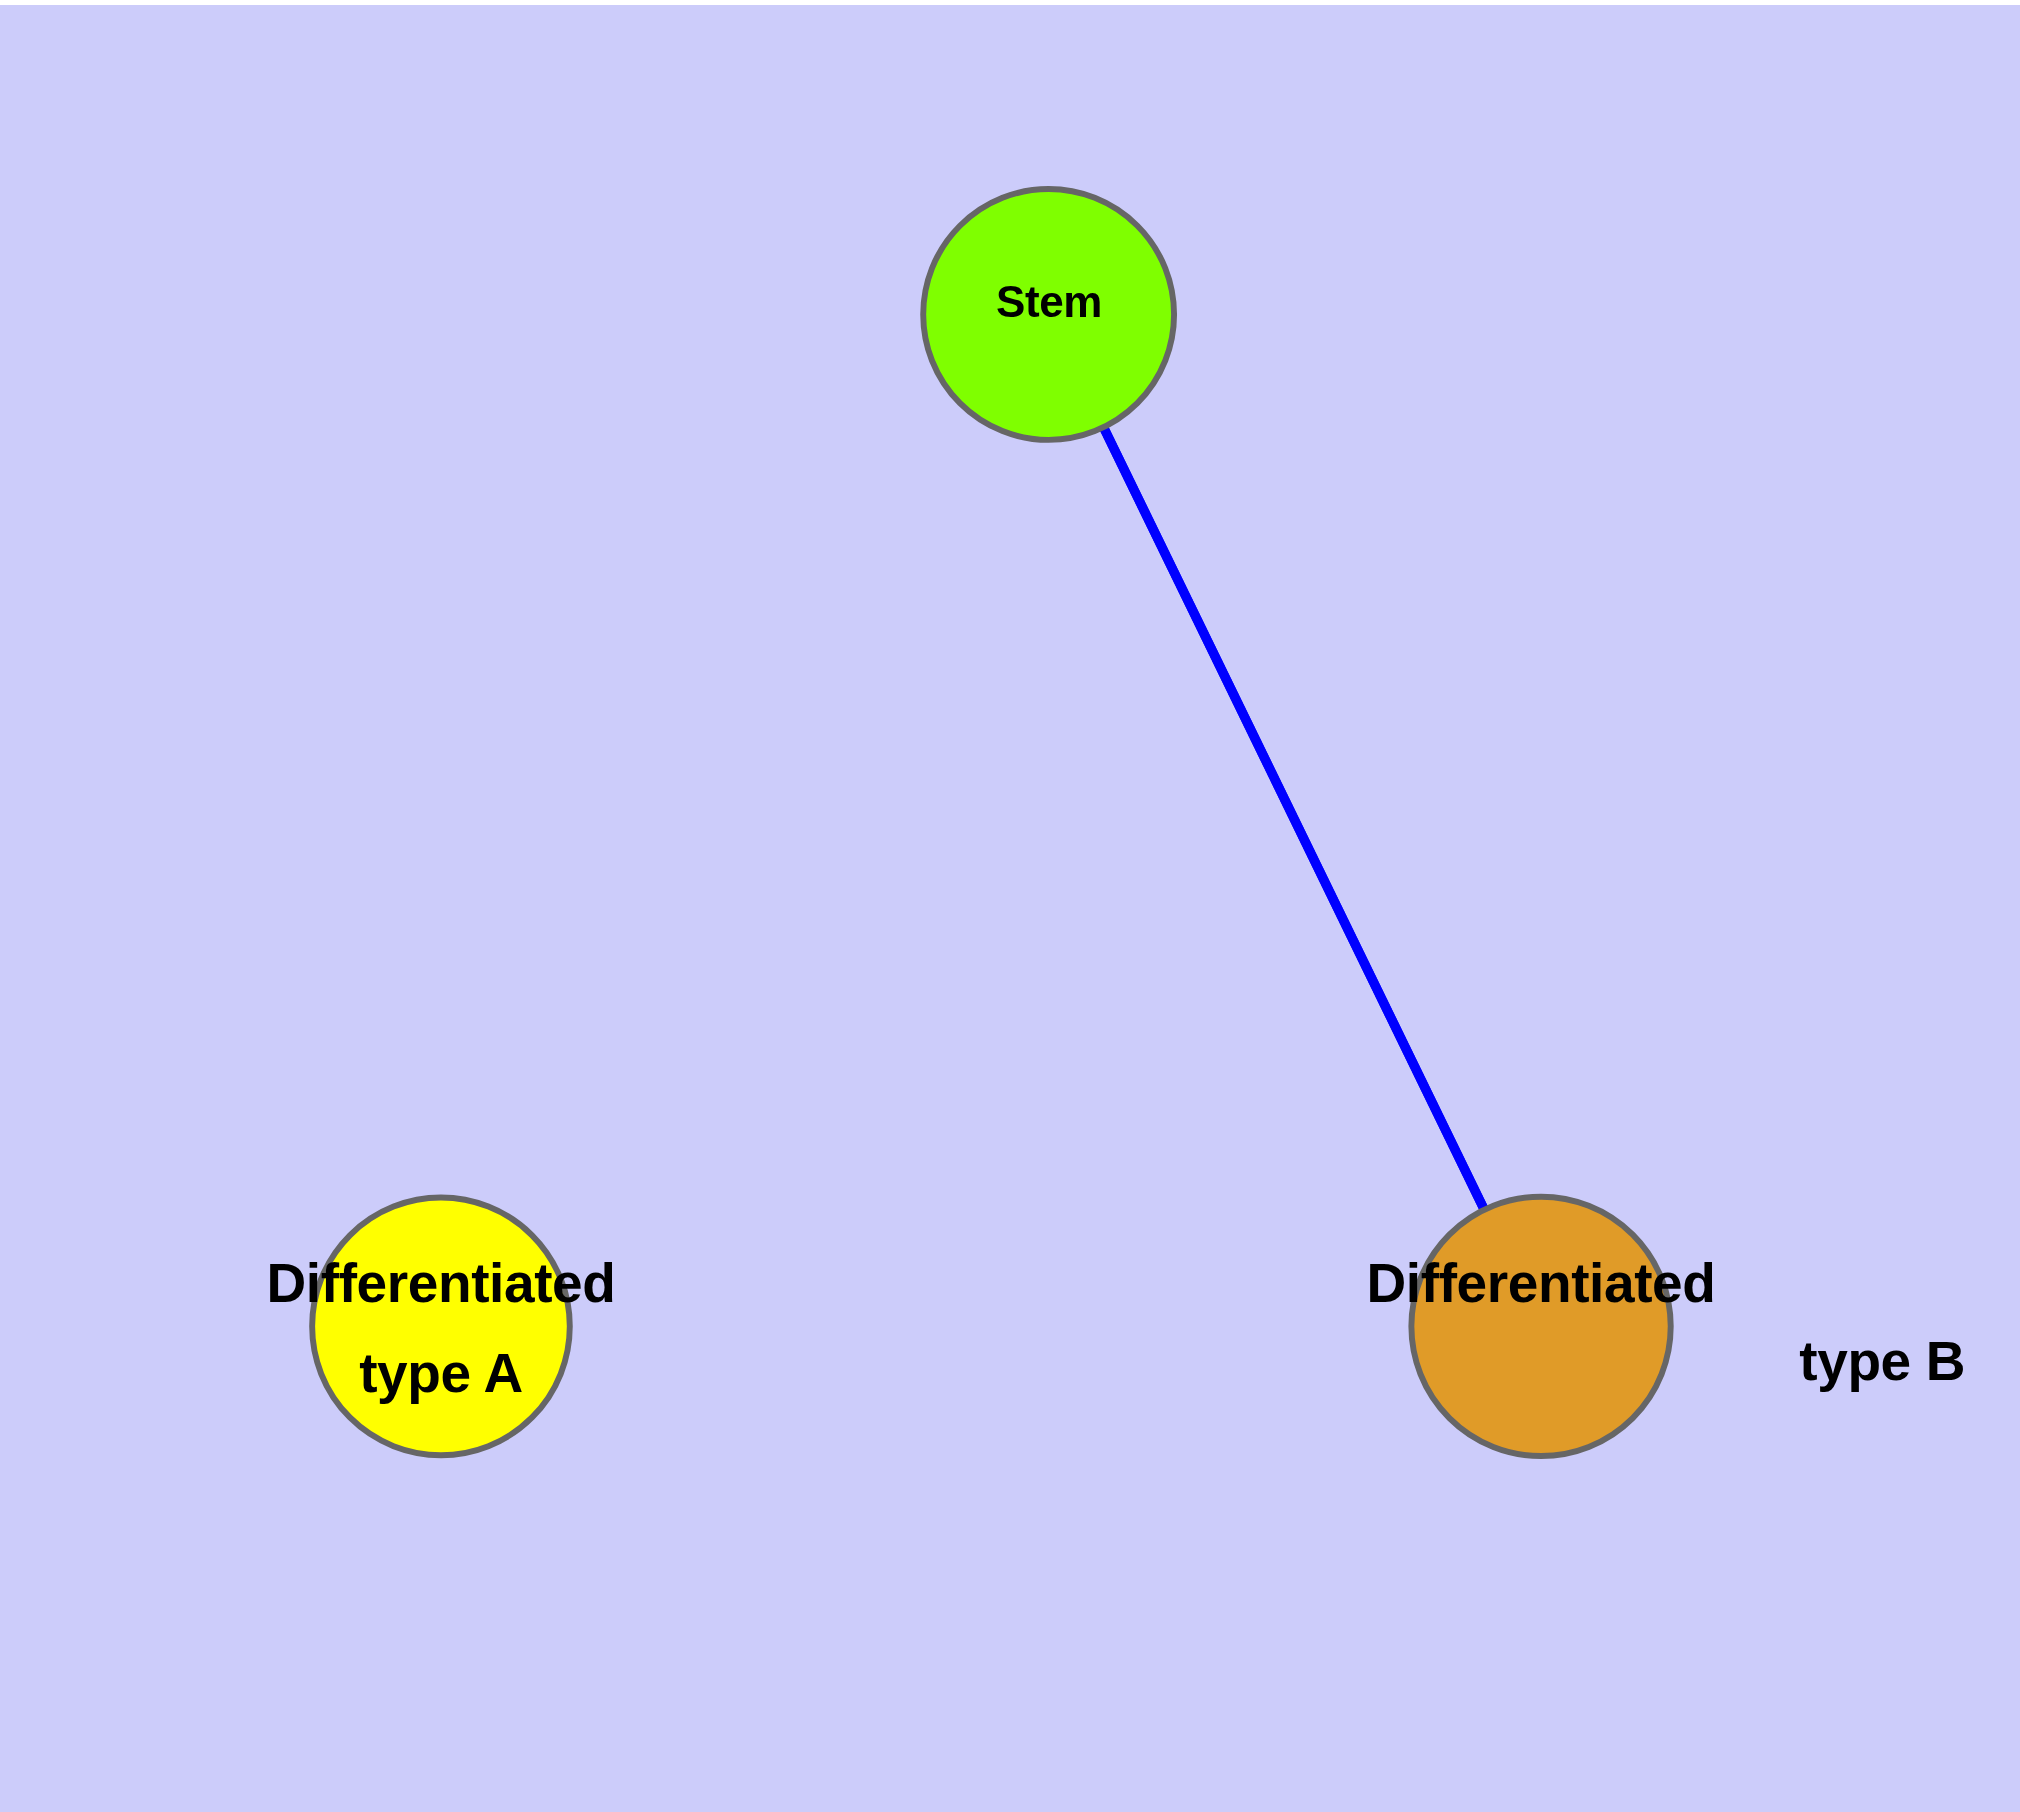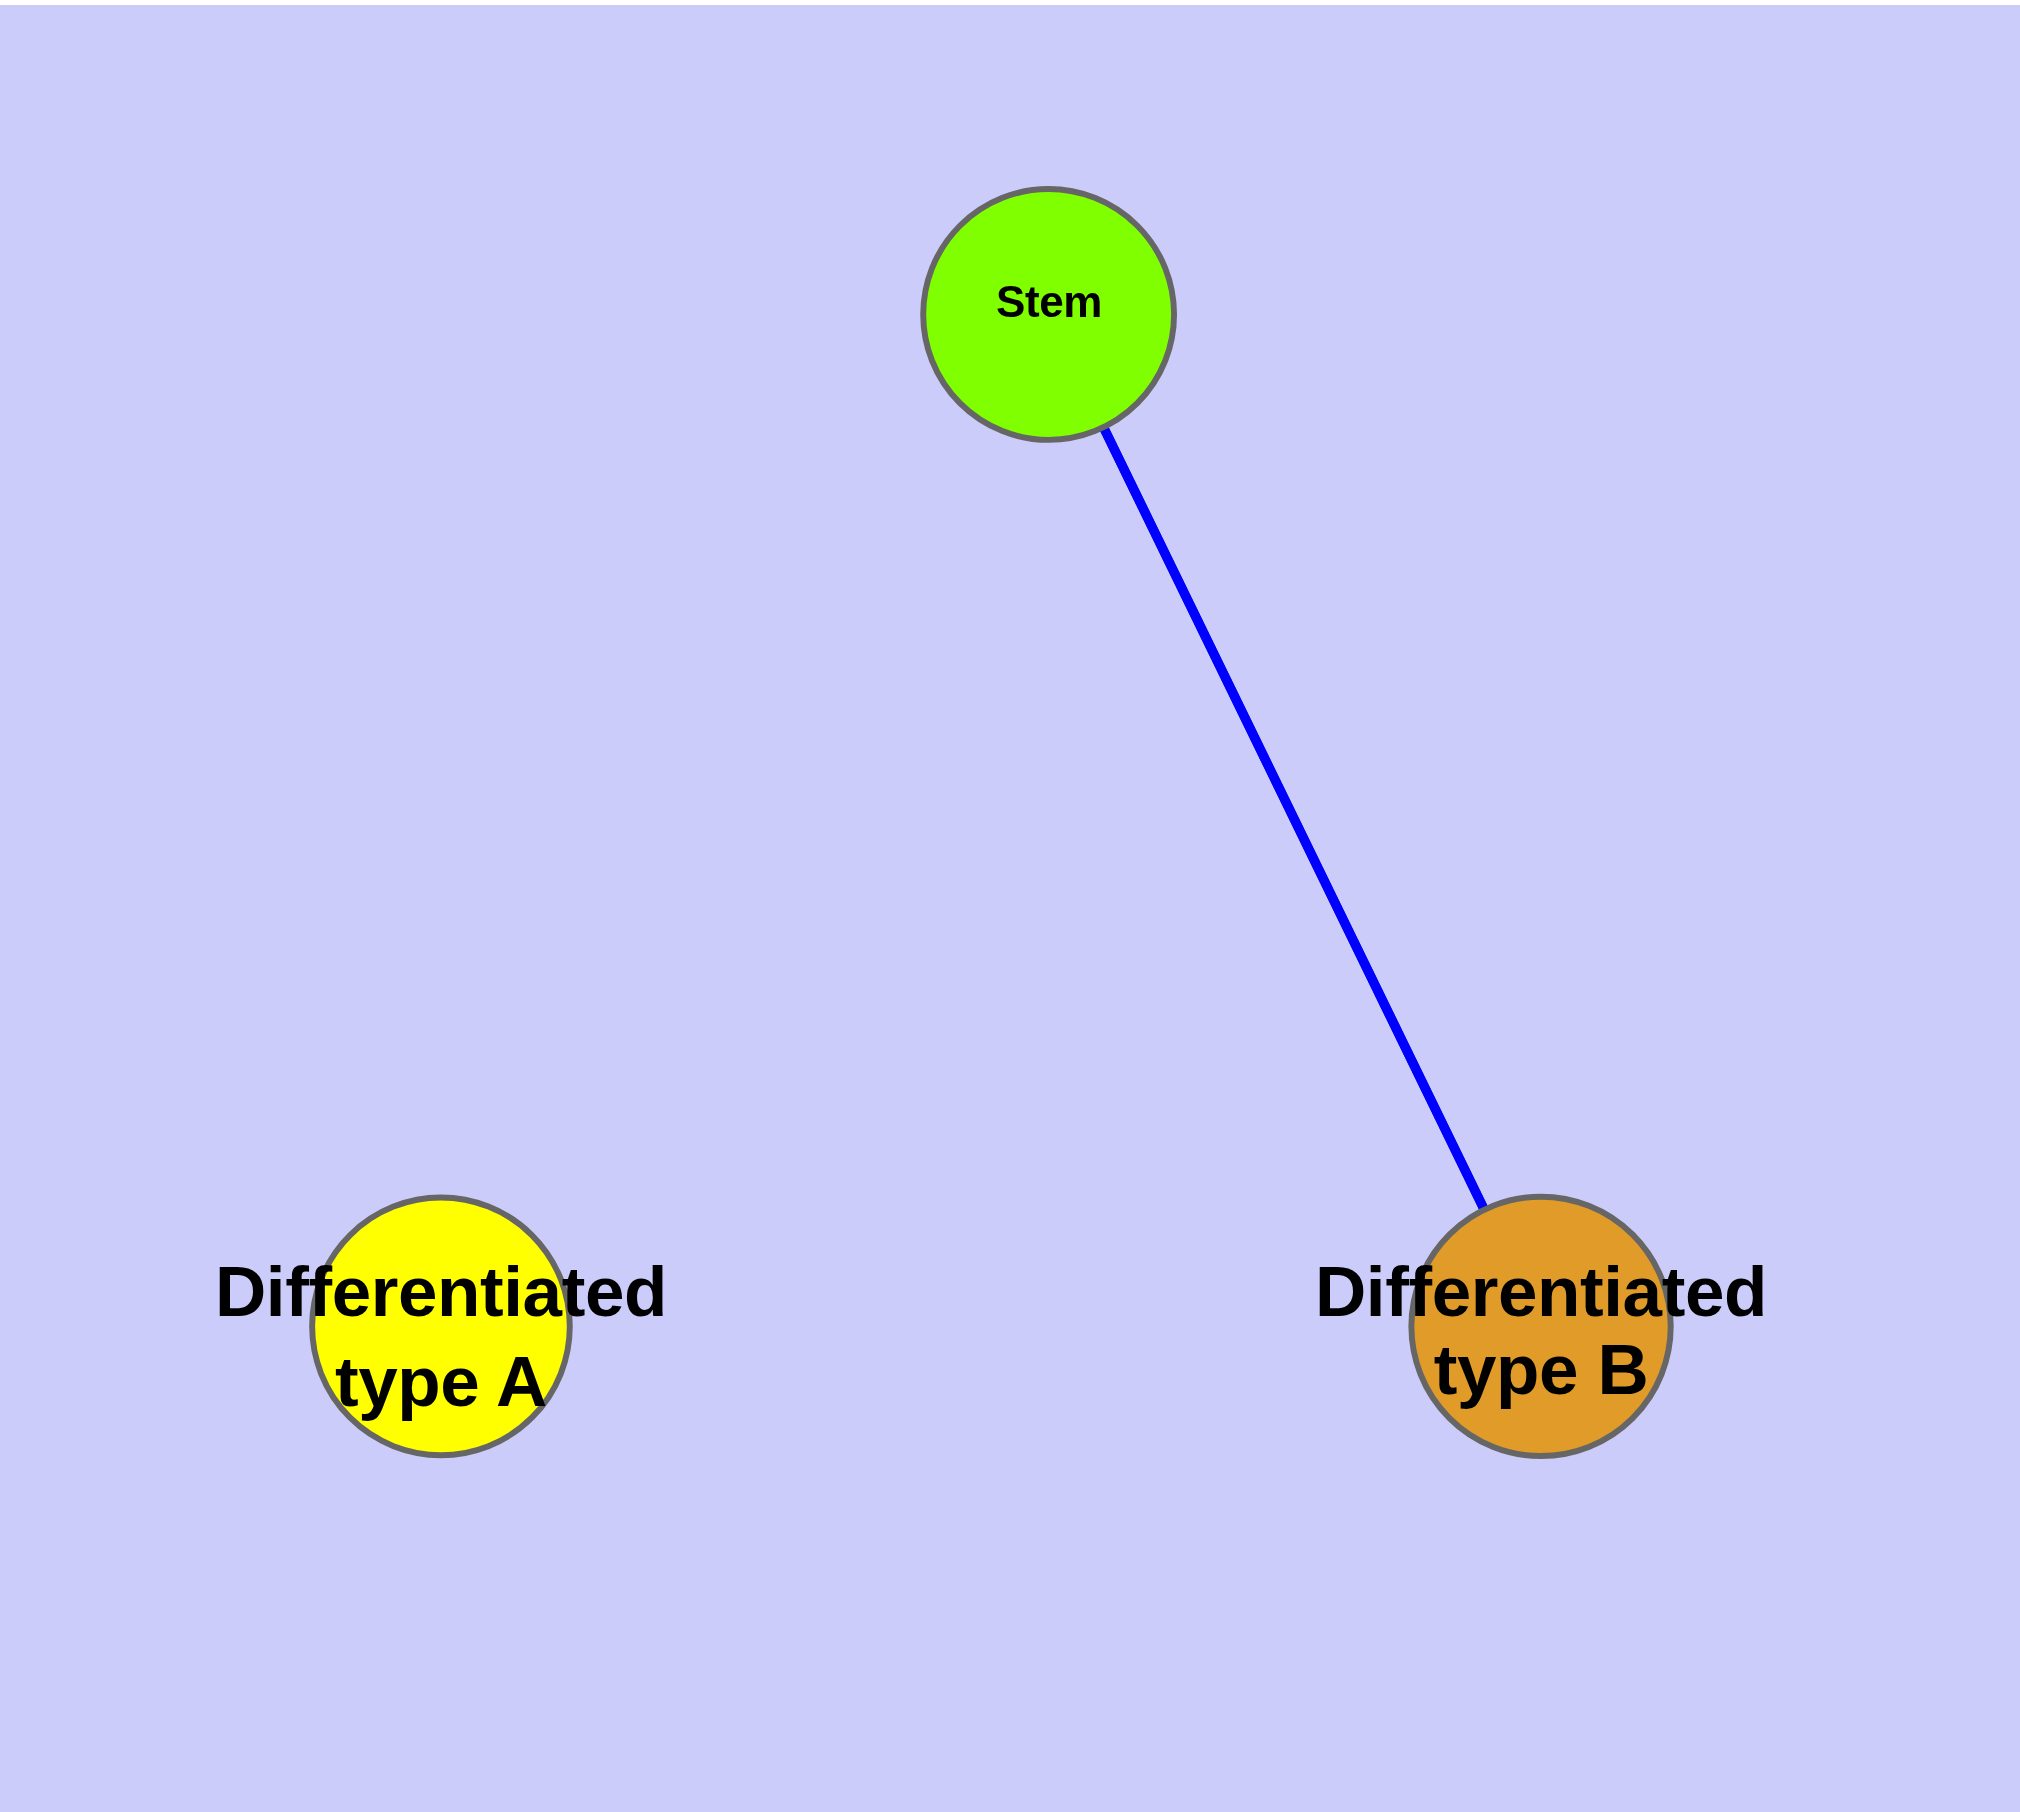--- a/index.html
+++ b/index.html
@@ -39,21 +39,21 @@
     text-align: center;
     line-height: 1.06;
     white-space: pre;
     pointer-events: none;
     letter-spacing: -0.4px;
   }
   .label-stem {
     font-size: 44px;
   }
   .label-leaf {
-    font-size: 71px;
+    font-size: 55px;
   }
 </style>
 </head>
 <body>
 
 <div id="canvas" style="width: 2021px; height: 1812px; background: rgb(204, 204, 250);">
 
   <div id="top-strip"></div>
 
   <svg id="graph-svg" viewBox="0 0 2384 2138" style="width: 2021px; height: 1812px;">
@@ -69,16 +69,16 @@
       <circle cx="1818" cy="1565" r="153" fill="#e09b28" stroke="#666666" stroke-width="7"></circle>
     </g>
   </svg>
 
   <div class="node-label label-stem" style="left:625px; top:279px; width:848px;">Stem</div>
 
   <div class="node-label label-leaf" style="left:17px; top:1254px; width:848px;">Differentiated</div>
   <div class="node-label label-leaf" style="left:17px; top:1332px; width:848px;margin-top:12px;">type A</div>
 
   <div class="node-label label-leaf" style="left:1117px; top:1254px; width:848px;">Differentiated</div>
-  <div class="node-label label-leaf" style="left:1117px; top:1332px; width:848px;">type B</div>
+  <div class="node-label label-leaf" style="left:1117px; top:1332px; width:848px;text-align:right;">type B</div>
 
 </div>
 
 
 </body></html>

